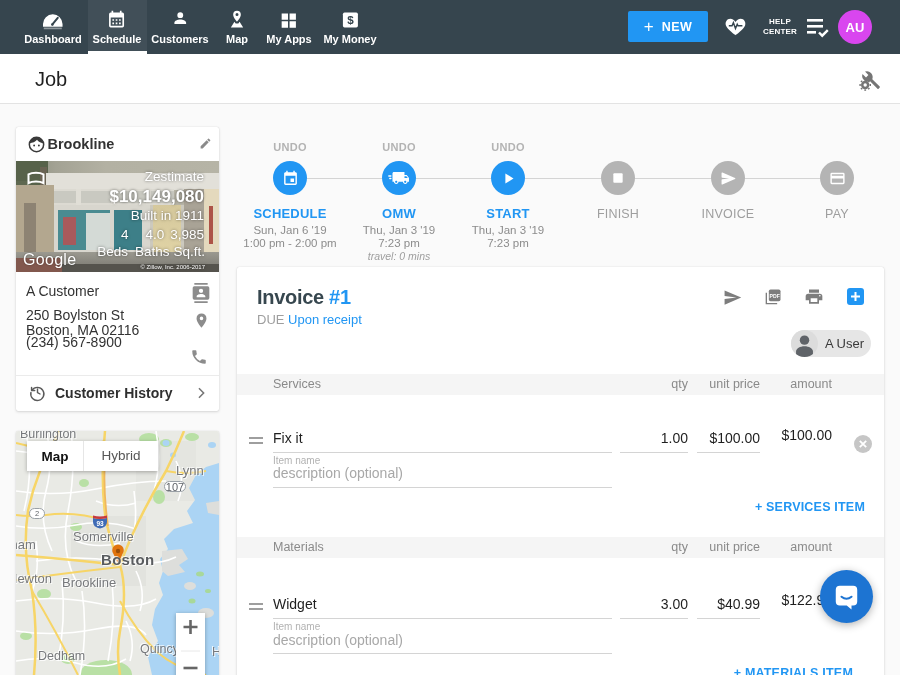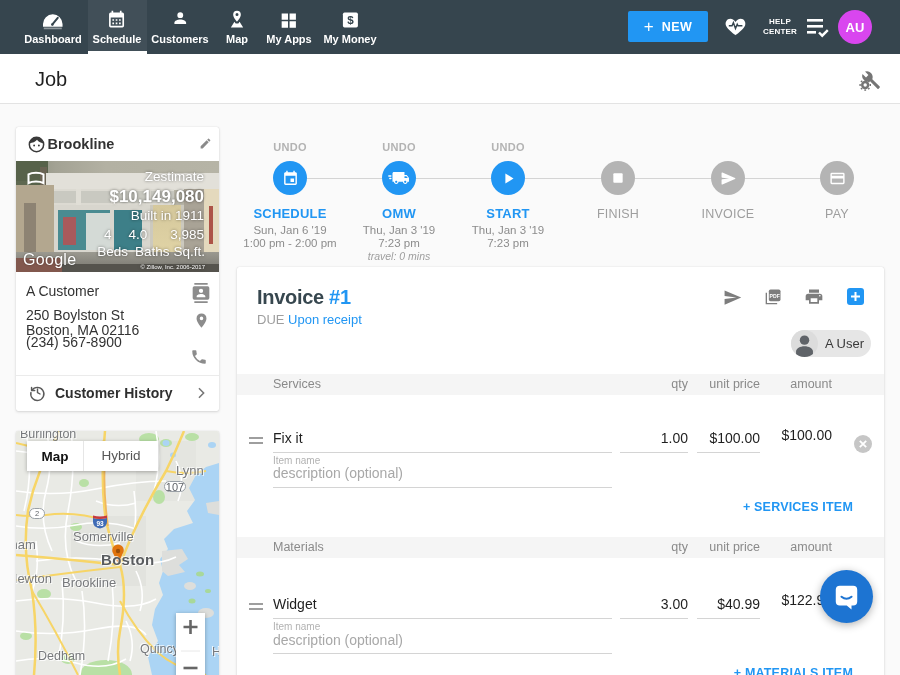--- a/index.html
+++ b/index.html
@@ -210,21 +210,21 @@
     <div class="ph" style="left:0;top:103px;width:203px;height:8px;background:#55534d;"></div>
     <div class="ph" style="left:0;top:97px;width:46px;height:14px;background:#82584e;"></div>
 
     <svg class="ph" style="left:11px;top:10px;" width="18" height="14" viewBox="0 0 18 14">
         <path fill="none" stroke="#fff" stroke-width="2" d="M1.5 2.6C4 1.2 6.4 1 9 1s5 .2 7.5 1.6v8.8C14 10 11.6 9.8 9 9.8s-5 .2-7.5 1.6V2.6z" transform="translate(0,0.8)"></path>
       </svg>
 
     <div class="ovl" style="right:15px;top:8px;font-size:13.5px;">Zestimate</div>
     <div class="ovl" style="right:15px;top:26px;font-size:17px;font-weight:bold;">$10,149,080</div>
     <div class="ovl" style="right:15px;top:47px;font-size:13.5px;">Built in 1911</div>
-    <div class="ovl" style="right:15px;top:66px;font-size:13.5px;"><span style="margin-right:17px;">4</span><span style="margin-right:23px;">4.0</span><span>3,985</span></div>
+    <div class="ovl" style="right:15px;top:66px;font-size:13.5px;"><span style="margin-right:17px;">4</span><span style="margin-right:6px;">4.0</span><span>3,985</span></div>
     <div class="ovl" style="right:14px;top:83px;font-size:13.5px;"><span style="margin-right:7px;">Beds</span><span style="margin-right:4px;">Baths</span><span>Sq.ft.</span></div>
     <div class="ovl" style="left:7px;bottom:3px;font-size:16px;letter-spacing:0.3px;text-shadow:0 0 2px rgba(0,0,0,0.4);">Google</div>
     <div class="ovl" style="right:14px;bottom:2px;font-size:6px;">© Zillow, Inc. 2006-2017</div>
   </div>
   <div id="crows">
     <div class="crow-t abs" style="left:10px;top:11px;">A Customer</div>
     <svg class="abs" style="left:175px;top:11px;" width="20" height="20" viewBox="0 0 24 24" fill="#8c8c8c">
         <path d="M4 0h16v2H4zM4 22h16v2H4zM20 4H4a2 2 0 0 0-2 2v12a2 2 0 0 0 2 2h16a2 2 0 0 0 2-2V6a2 2 0 0 0-2-2zm-8 2.8a2.6 2.6 0 1 1 0 5.2 2.6 2.6 0 0 1 0-5.2zm5.2 10.4H6.8v-1.3c0-1.7 3.5-2.7 5.2-2.7s5.2 1 5.2 2.7v1.3z"></path>
       </svg>
     <div class="crow-t abs" style="left:10px;top:36px;line-height:15px;">250 Boylston St<br>Boston, MA 02116</div>
@@ -483,21 +483,21 @@
   <div class="itemval ritem" style="left:380px;top:163px;width:71px;">1.00</div>
   <div class="uln" style="left:383px;top:185px;width:68px;"></div>
   <div class="itemval ritem" style="left:440px;top:163px;width:83px;">$100.00</div>
   <div class="uln" style="left:460px;top:185px;width:63px;"></div>
   <div class="itemval ritem" style="left:500px;top:160px;width:95px;">$100.00</div>
   <div class="abs" style="left:617px;top:168px;width:18px;height:18px;border-radius:50%;background:#c6c6c6;"><svg width="18" height="18" viewBox="0 0 18 18">
         <path stroke="#fff" stroke-width="1.8" d="M5.8 5.8l6.4 6.4M12.2 5.8l-6.4 6.4"></path>
       </svg></div>
   <div class="descval" style="left:36px;top:198px;">description (optional)</div>
   <div class="uln" style="left:36px;top:220px;width:339px;"></div>
-  <div class="addlink ritem" style="left:400px;top:233px;width:216px;">+ SERVICES ITEM</div>
+  <div class="addlink ritem" style="left:412px;top:233px;width:216px;">+ SERVICES ITEM</div>
 
   <div class="sechdr" style="top:270px;">
     <span style="left:36px;">Materials</span>
     <span class="ritem" style="left:380px;width:71px;">qty</span>
     <span class="ritem" style="left:440px;width:83px;">unit price</span>
     <span class="ritem" style="left:500px;width:95px;">amount</span>
   </div>
   <div class="drag" style="left:12px;top:336px;">
       <div></div>
       <div></div>

